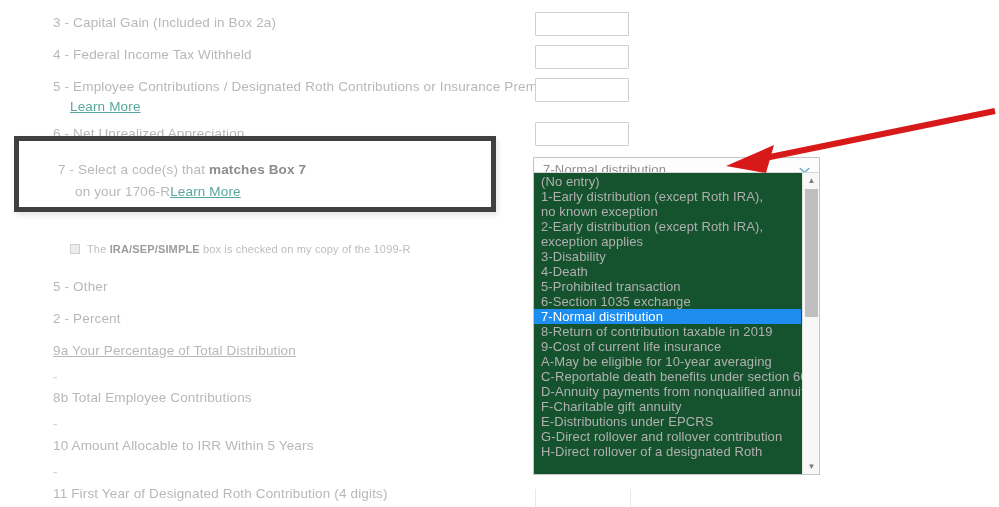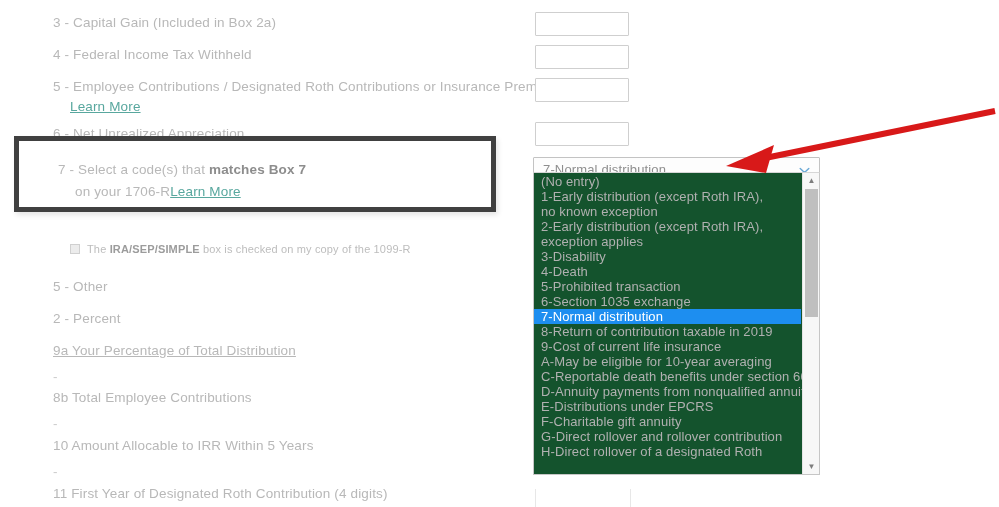--- a/index.html
+++ b/index.html
@@ -296,22 +296,22 @@
         <div class="option">3-Disability</div>
         <div class="option">4-Death</div>
         <div class="option">5-Prohibited transaction</div>
         <div class="option">6-Section 1035 exchange</div>
         <div class="option selected">7-Normal distribution</div>
         <div class="option">8-Return of contribution taxable in 2019</div>
         <div class="option">9-Cost of current life insurance</div>
         <div class="option">A-May be eligible for 10-year averaging</div>
         <div class="option">C-Reportable death benefits under section 6050Y</div>
         <div class="option">D-Annuity payments from nonqualified annuities</div>
+        <div class="option">F-Charitable gift annuity</div>
         <div class="option">E-Distributions under EPCRS</div>
-        <div class="option">F-Charitable gift annuity</div>
         <div class="option">G-Direct rollover and rollover contribution</div>
         <div class="option">H-Direct rollover of a designated Roth</div>
       </div>
     <div class="scrollbar">
       <div class="sb-arrow up">▲</div>
       <div class="sb-thumb"></div>
       <div class="sb-arrow down">▼</div>
     </div>
   </div>
 

